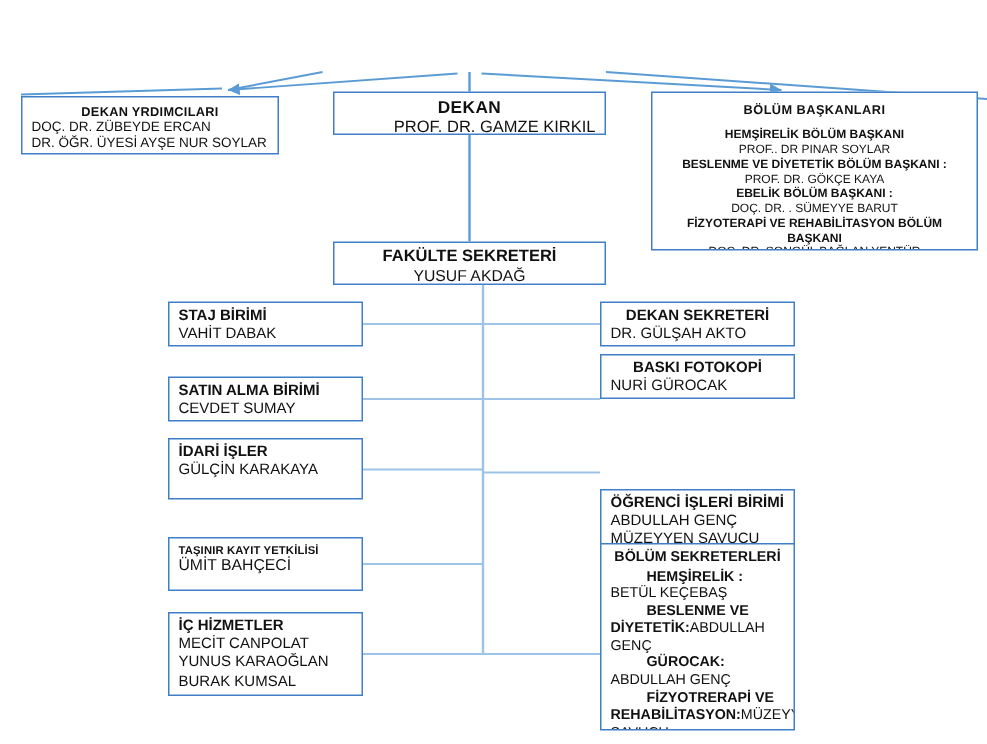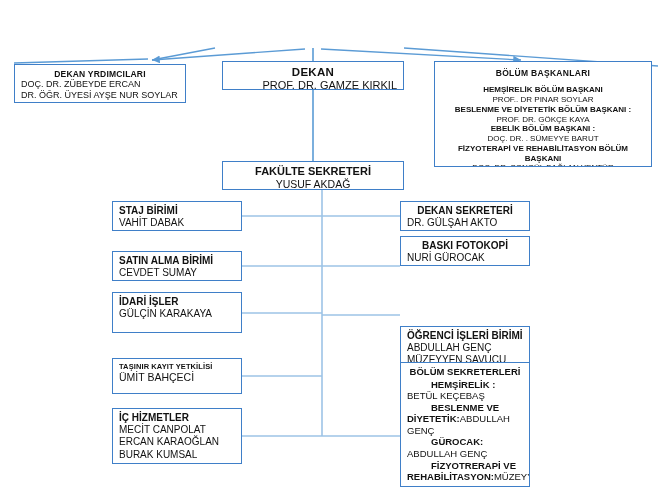--- a/index.html
+++ b/index.html
@@ -156,21 +156,21 @@
   </div>
 
   <div class="box pad lft lbox" id="tasinir-box">
     <div class="ttl">TAŞINIR KAYIT YETKİLİSİ</div>
     <div class="nm">ÜMİT BAHÇECİ</div>
   </div>
 
   <div class="box pad lft lbox" id="ichizmet-box">
     <div class="ttl">İÇ HİZMETLER</div>
     <div class="nm">MECİT CANPOLAT</div>
-    <div class="nm">ERCAN KARAOĞLAN</div>
+    <div class="nm">YUNUS KARAOĞLAN</div>
     <div class="nm">BURAK KUMSAL</div>
   </div>
 
   <div class="box pad rbox" id="deksek-box">
     <div class="ttl">DEKAN SEKRETERİ</div>
     <div class="nm">DR. GÜLŞAH AKTO</div>
   </div>
 
   <div class="box pad rbox" id="baski-box">
     <div class="ttl">BASKI FOTOKOPİ</div>

